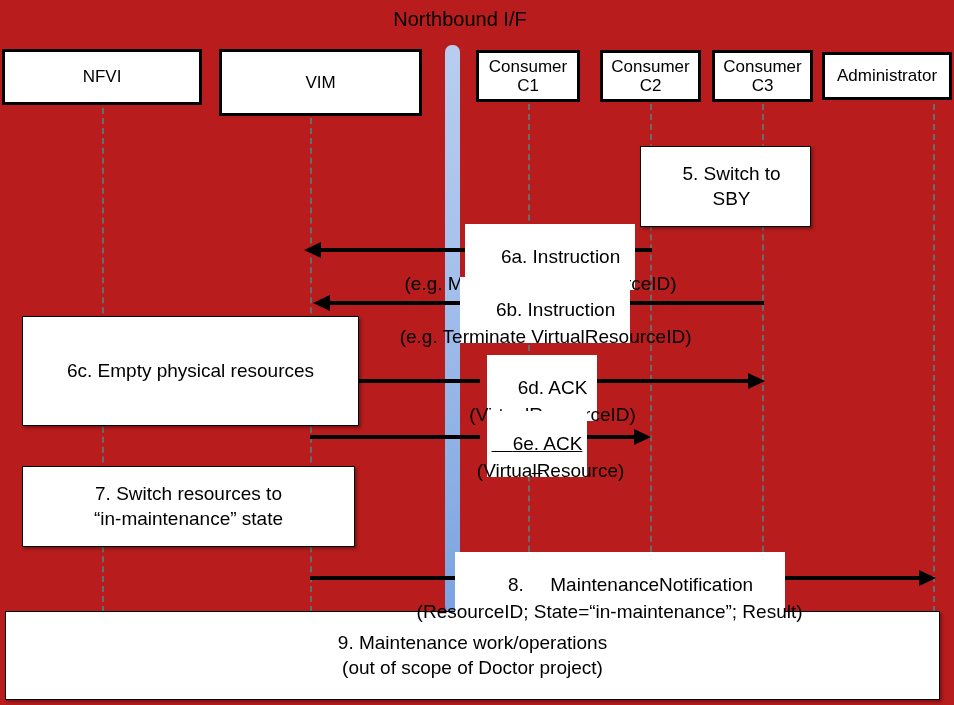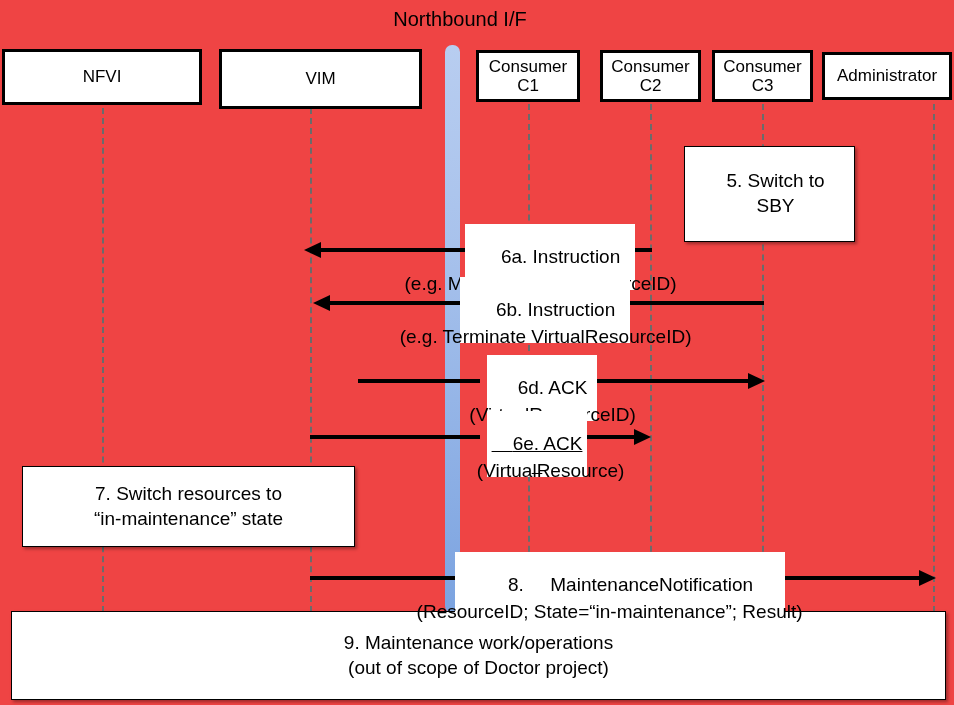--- a/index.html
+++ b/index.html
@@ -4,21 +4,21 @@
 <style>
   html, body {
     margin: 0;
     padding: 0;
     background: #ffffff;
   }
   #canvas {
     position: relative;
     width: 954px;
     height: 705px;
-    background: #ef4444;
+    background: #b91c1c;
     font-family: "Liberation Sans", sans-serif;
     overflow: hidden;
   }
 
   
   .diagram-title {
     position: absolute;
     left: 330px;
     top: 8px;
     width: 260px;
@@ -127,21 +127,21 @@
   <div class="lifeline" style="left:650px; top:104px; height:508px;"></div>
   <div class="lifeline" style="left:762px; top:104px; height:508px;"></div>
   <div class="lifeline" style="left:933px; top:104px; height:508px;"></div>
 
   <div class="nb-bar" style="left:445px; top:45px; width:15px; height:568px;"></div>
 
   <div class="actor-box" style="left:2px; top:49px; width:200px; height:56px;text-align:center;">
     <span>NFVI</span>
   </div>
 
-  <div class="actor-box" style="left:219px; top:49px; width:203px; height:60px;">
+  <div class="actor-box" style="left:219px; top:49px; width:203px; height:67px;">
     <span>VIM</span>
   </div>
 
   <div class="actor-box" style="left:476px; top:50px; width:104px; height:52px; white-space:pre-line;">
     <span>Consumer
 C1</span>
   </div>
 
   <div class="actor-box" style="left:600px; top:50px; width:101px; height:52px; white-space:pre-line;">
     <span>Consumer
@@ -150,21 +150,21 @@
 
   <div class="actor-box" style="left:712px; top:50px; width:101px; height:52px; white-space:pre-line;">
     <span>Consumer
 C3</span>
   </div>
 
   <div class="actor-box" style="left:822px; top:52px; width:130px; height:48px; white-space:pre-line;">
     <span>Administrator</span>
   </div>
 
-  <div class="note-box" style="left:684px; top:146px; width:171px; height:96px; white-space:pre-line;padding-left:12px;">
+  <div class="note-box" style="left:640px; top:146px; width:171px; height:81px; white-space:pre-line;padding-left:12px;">
     <span>5. Switch to
 SBY</span>
   </div>
 
   <div class="arrow-head left" style="left:304px; top:242px;"></div>
   <div class="msg-line" style="left:318px; top:248px; width:162px;"></div>
   <div class="msg-line" style="left:620px; top:248px; width:32px;"></div>
   <div class="msg-label" style="left:465px; top:224px; width:170px;">
     <span>6a. Instruction</span>
   </div>
@@ -175,20 +175,23 @@
   <div class="arrow-head left" style="left:313px; top:295px;"></div>
   <div class="msg-line" style="left:327px; top:301px; width:153px;"></div>
   <div class="msg-line" style="left:604px; top:301px; width:160px;"></div>
   <div class="msg-label" style="left:460px; top:277px; width:170px;">
     <span>6b. Instruction</span>
   </div>
   <div class="msg-label no-bg" style="left:350px; top:304px; width:370px;">
     <span>(e.g. Terminate VirtualResourceID)</span>
   </div>
 
+  <div class="note-box small-pad" style="left:22px; top:316px; width:337px; height:110px;">
+    <span>6c. Empty physical resources</span>
+  </div>
 
   <div class="msg-line" style="left:358px; top:379px; width:122px;"></div>
   <div class="msg-line" style="left:582px; top:379px; width:168px;"></div>
   <div class="arrow-head right" style="left:748px; top:373px;"></div>
   <div class="msg-label" style="left:487px; top:355px; width:110px;">
     <span>6d. ACK</span>
   </div>
   <div class="msg-label no-bg" style="left:437px; top:382px; width:210px;">
     <span>(VirtualResourceID)</span>
   </div>
@@ -211,18 +214,18 @@
   <div class="msg-line" style="left:310px; top:576px; width:168px;"></div>
   <div class="msg-line" style="left:763px; top:576px; width:158px;"></div>
   <div class="arrow-head right" style="left:919px; top:570px;"></div>
   <div class="msg-label" style="left:455px; top:552px; width:330px;">
     <span>8.     MaintenanceNotification</span>
   </div>
   <div class="msg-label no-bg" style="left:354px; top:579px; width:490px;">
     <span>(ResourceID; State=“in-maintenance”; Result)</span>
   </div>
 
-  <div class="note-box" style="left:5px; top:611px; width:935px; height:89px; white-space:pre-line;margin-left:6px;">
+  <div class="note-box" style="left:5px; top:611px; width:935px; height:89px; white-space:pre-line;">
     <span>9. Maintenance work/operations
 (out of scope of Doctor project)</span>
   </div>
 
 </div>
 
 </body></html>

